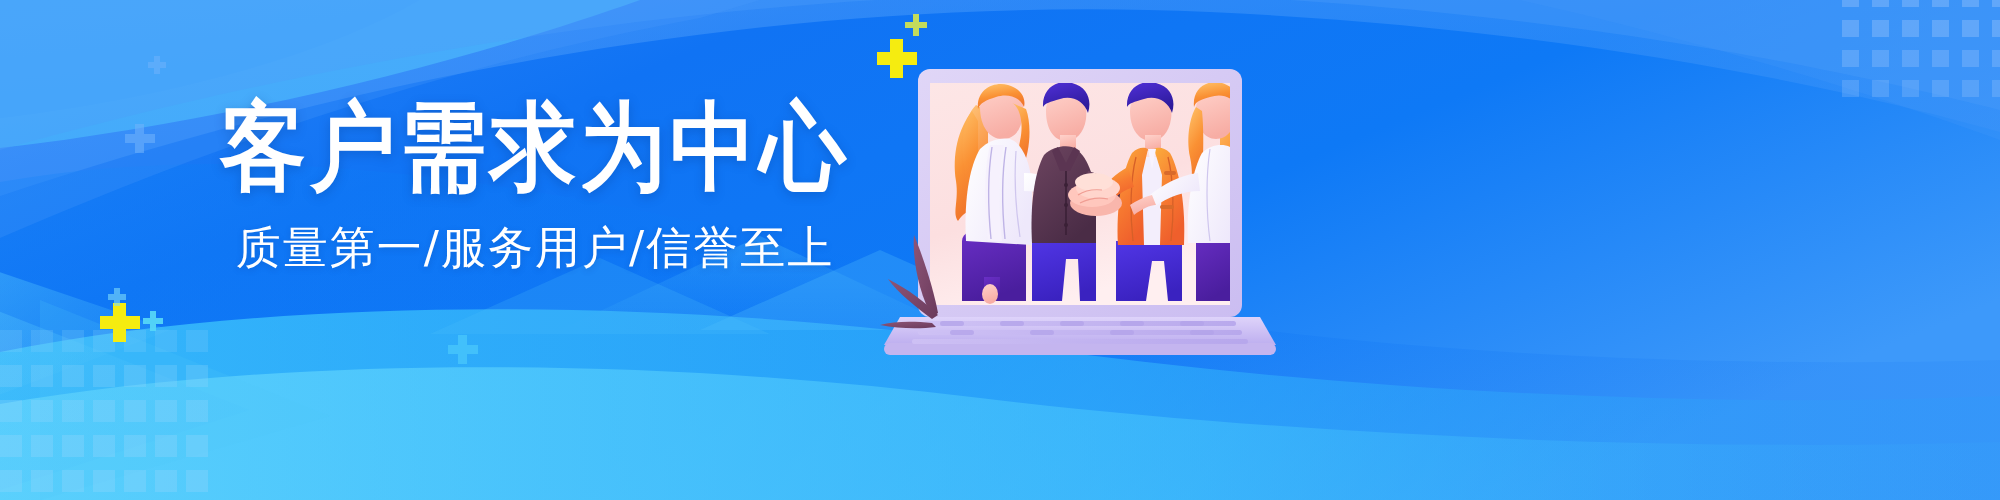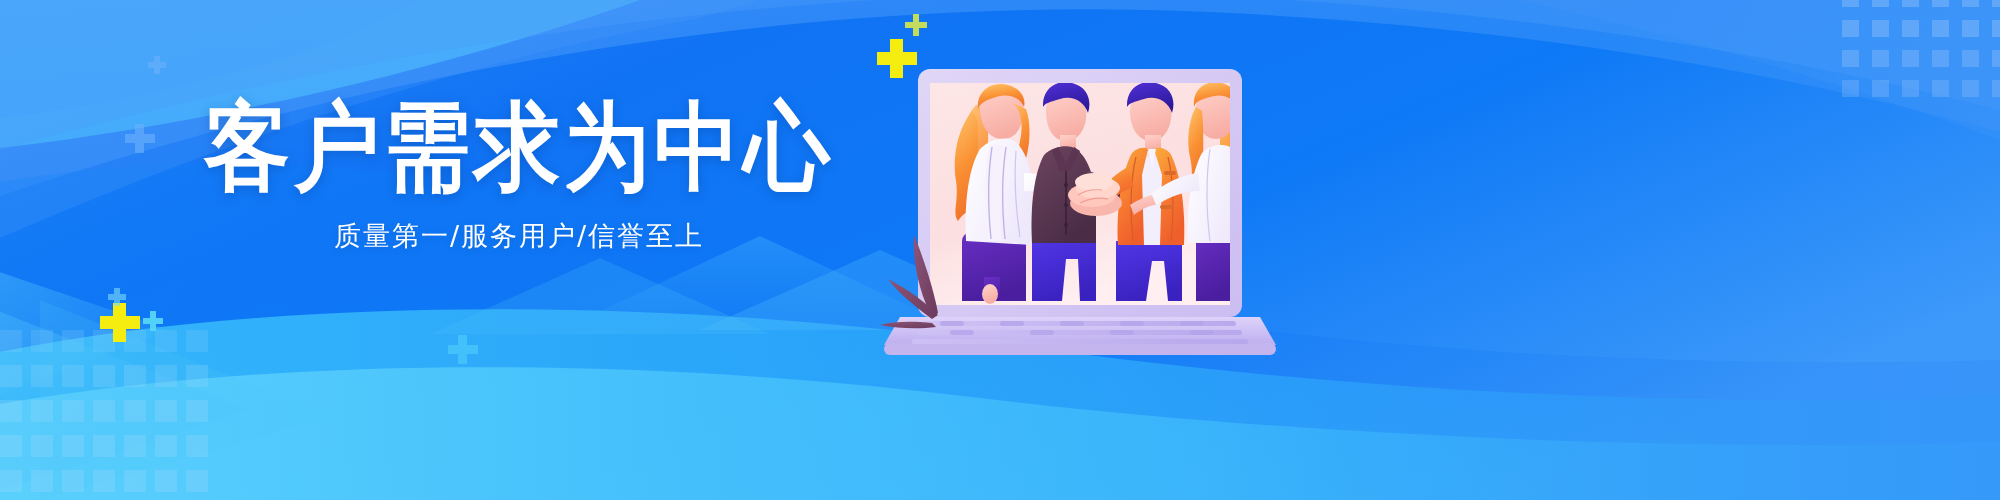--- a/index.html
+++ b/index.html
@@ -7,39 +7,39 @@
     position:relative;
     width:2000px;height:500px;
     overflow:hidden;
     font-family:"Liberation Sans","DejaVu Sans",sans-serif;
     background:linear-gradient(110deg,#2f86f7 0%,#1d7bf5 22%,#0b72f6 48%,#1e86f8 72%,#3b97fa 100%);
   }
   .layer{position:absolute;left:0;top:0;width:2000px;height:500px;pointer-events:none;}
 
   
   #text-block{
-    position:absolute;left:199px;top:96px;width:640px;
+    position:absolute;left:215px;top:96px;width:640px;
     text-align:center;z-index:40;
   }
   #headline{
     font-size:86px;
     font-weight:bold;
     color:#ffffff;
     letter-spacing:4px;
     line-height:1.05;
     white-space:nowrap;
     text-shadow:0 3px 10px rgba(5,50,130,.28);
     font-family:"DejaVu Sans","Liberation Sans",sans-serif;
     -webkit-font-smoothing:antialiased;
     transform:scaleY(1.12);
     transform-origin:center top;
   }
   #subtitle{
     margin-top:32px;
-    font-size:27px;
+    font-size:45px;
     color:#ffffff;
     letter-spacing:2px;
     white-space:nowrap;
     font-family:"DejaVu Sans","Liberation Sans",sans-serif;
     text-shadow:0 2px 6px rgba(5,50,130,.22);
   }
 </style>
 </head>
 <body>
 

